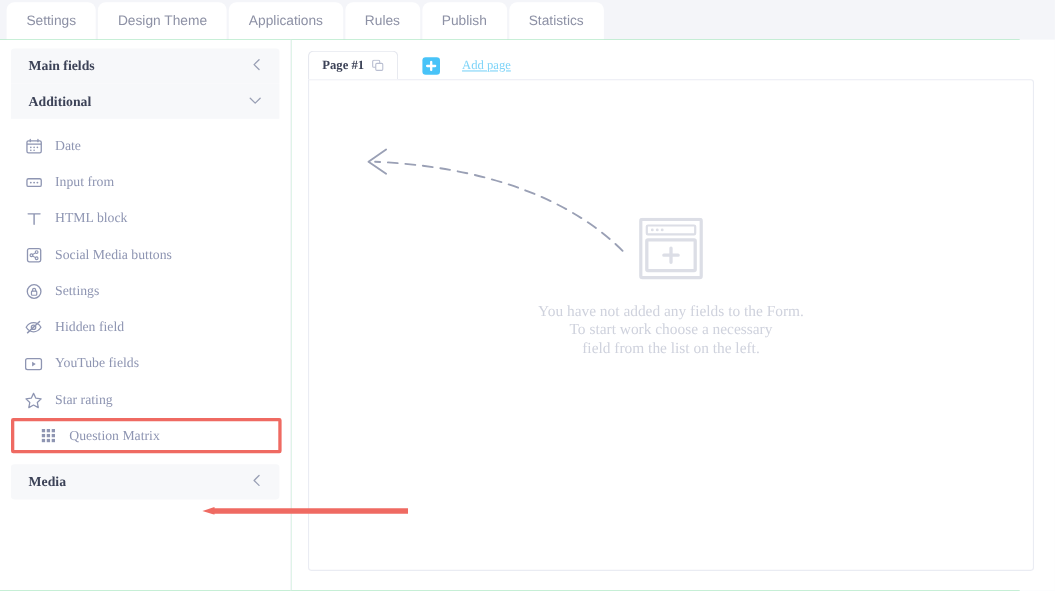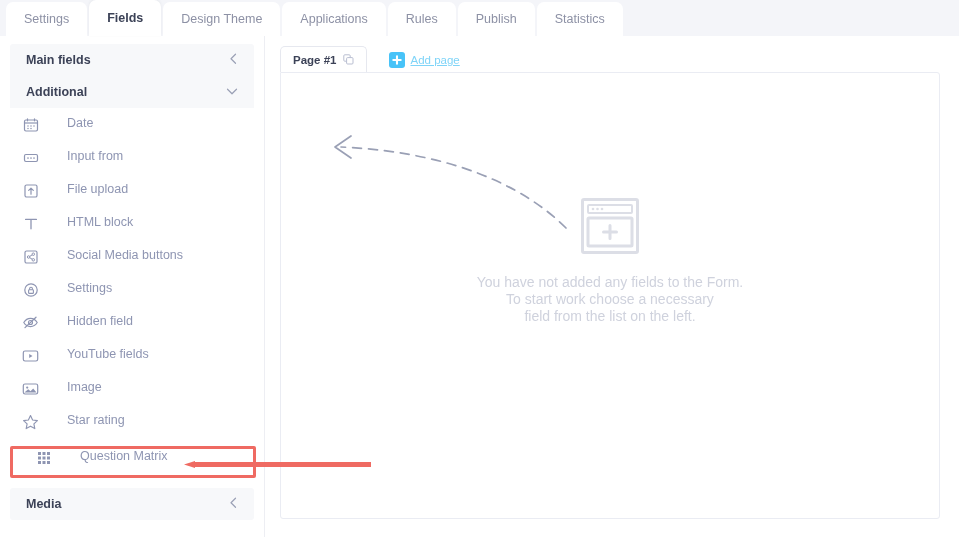--- a/index.html
+++ b/index.html
@@ -42,20 +42,21 @@
     height: 36px;
     z-index: 3;
     box-shadow: 0 -1px 3px rgba(60,66,87,0.07);
   }
 
   
   .body {
     position: absolute; left: 0; top: 36px;
     width: 927px; height: 501px;
     background: #22c55e;
+    font-family: Liberation Serif, serif;
   }
 
   
   .sidebar {
     position: absolute; left: 0; top: 0;
     width: 265px; height: 501px;
     background: #ffffff;
     border-right: 1px solid #edeef3;
     padding-top: 8px;
   }
@@ -74,23 +75,23 @@
     position: absolute; right: 16px; top: 50%;
     transform: translateY(-50%);
     color: #9aa0b5;
     line-height: 1;
   }
   .section-head.first { border-radius: 3px 3px 0 0; }
 
   .field-list { margin-top: 8px; }
   .field-item {
     height: 33px;
-    display: flex; align-items: flex-start;
+    display: flex; align-items: center;
     padding-left: 22px;
-    gap: 28px;
+    gap: 11px;
     cursor: pointer;
   }
   .field-item .ficon {
     width: 17px; height: 17px;
     display: flex; align-items: center; justify-content: center;
     color: #8e95b2;
     flex: none;
   }
   .field-item .flabel {
     font-size: 12.5px;
@@ -139,21 +140,21 @@
     display: flex; align-items: center; gap: 7px;
     padding: 0 12px;
     font-size: 11.5px;
     color: #3c4257;
     font-weight: bold;
     position: relative;
     z-index: 2;
   }
   .pagetab .copy-ic { color: #b9bed1; display: flex; }
   .addpage {
-    display: flex; align-items: center; gap: 5px;
+    display: flex; align-items: center; gap: 20px;
     margin-left: 22px;
     margin-bottom: 4px;
   }
   .plus-badge {
     width: 16px; height: 16px;
     background: #48c3f8;
     border-radius: 3px;
     display: flex; align-items: center; justify-content: center;
     flex: none;
   }
@@ -190,23 +191,20 @@
   }
 </style>
 </head>
 <body>
 
 <div id="app">
 
   <div class="tabbar">
     <div class="tab">
       <span>Settings</span>
-    </div>
-    <div class="tab active">
-      <span>Fields</span>
     </div>
     <div class="tab">
       <span>Design Theme</span>
     </div>
     <div class="tab">
       <span>Applications</span>
     </div>
     <div class="tab">
       <span>Rules</span>
     </div>
@@ -263,29 +261,20 @@
             <svg width="16" height="16" viewBox="0 0 16 16">
                 <rect x="1.5" y="4.5" width="13" height="7" rx="1.4" stroke="#8e95b2" stroke-width="1.2" fill="none"></rect>
                 <circle cx="5" cy="8" r=".85" fill="#8e95b2"></circle>
                 <circle cx="8" cy="8" r=".85" fill="#8e95b2"></circle>
                 <circle cx="11" cy="8" r=".85" fill="#8e95b2"></circle>
               </svg>
           </span>
           <span class="flabel">Input from</span>
         </div>
 
-        <div class="field-item">
-          <span class="ficon">
-            <svg width="16" height="16" viewBox="0 0 16 16">
-                <rect x="2" y="2" width="12" height="12" rx="1.6" stroke="#8e95b2" stroke-width="1.2" fill="none"></rect>
-                <path d="M8 11.2V5.3M5.7 7.4 8 5.1l2.3 2.3" stroke="#8e95b2" stroke-width="1.2" fill="none" stroke-linecap="round" stroke-linejoin="round"></path>
-              </svg>
-          </span>
-          <span class="flabel">File upload</span>
-        </div>
 
         <div class="field-item">
           <span class="ficon">
             <svg width="16" height="16" viewBox="0 0 16 16">
                 <path d="M2.6 3.4h10.8M8 3.4v9.4" stroke="#8e95b2" stroke-width="1.3" stroke-linecap="round"></path>
               </svg>
           </span>
           <span class="flabel">HTML block</span>
         </div>
 
@@ -327,30 +316,20 @@
         <div class="field-item">
           <span class="ficon">
             <svg width="17" height="14" viewBox="0 0 17 14">
                 <rect x="1.3" y="2" width="14.4" height="10" rx="1.7" stroke="#8e95b2" stroke-width="1.2" fill="none"></rect>
                 <path d="M7.2 4.9 10.5 7l-3.3 2.1z" fill="#8e95b2"></path>
               </svg>
           </span>
           <span class="flabel">YouTube fields</span>
         </div>
 
-        <div class="field-item">
-          <span class="ficon">
-            <svg width="17" height="14" viewBox="0 0 17 14">
-                <rect x="1.3" y="2" width="14.4" height="10" rx="1.7" stroke="#8e95b2" stroke-width="1.2" fill="none"></rect>
-                <circle cx="5.2" cy="5.6" r="1.1" fill="#8e95b2"></circle>
-                <path d="M2.4 10.6 6.2 7.2l2.3 2.1 2.7-2.8 3.3 4.1z" fill="#8e95b2"></path>
-              </svg>
-          </span>
-          <span class="flabel">Image</span>
-        </div>
 
         <div class="field-item">
           <span class="ficon">
             <svg width="17" height="16" viewBox="0 0 17 16">
                 <path d="M8.5 1.6 10.6 6l4.8.6-3.5 3.3.9 4.7-4.3-2.4L4.2 14.6l.9-4.7L1.6 6.6 6.4 6z" stroke="#8e95b2" stroke-width="1.15" fill="none" stroke-linejoin="round"></path>
               </svg>
           </span>
           <span class="flabel">Star rating</span>
         </div>
 

